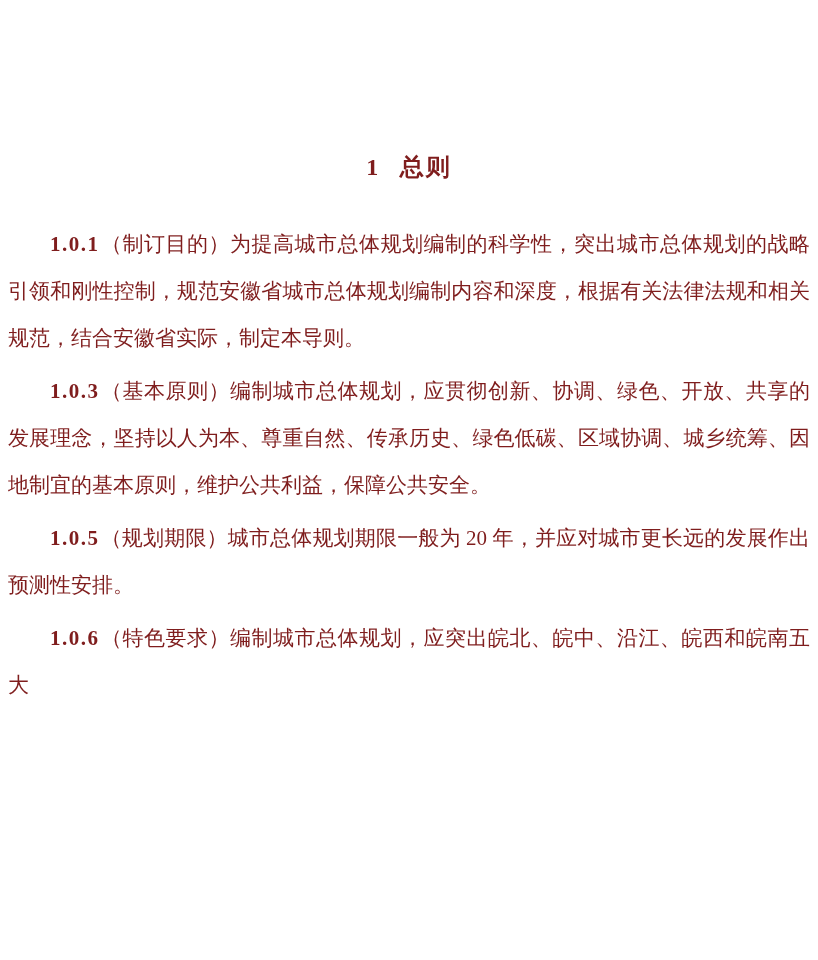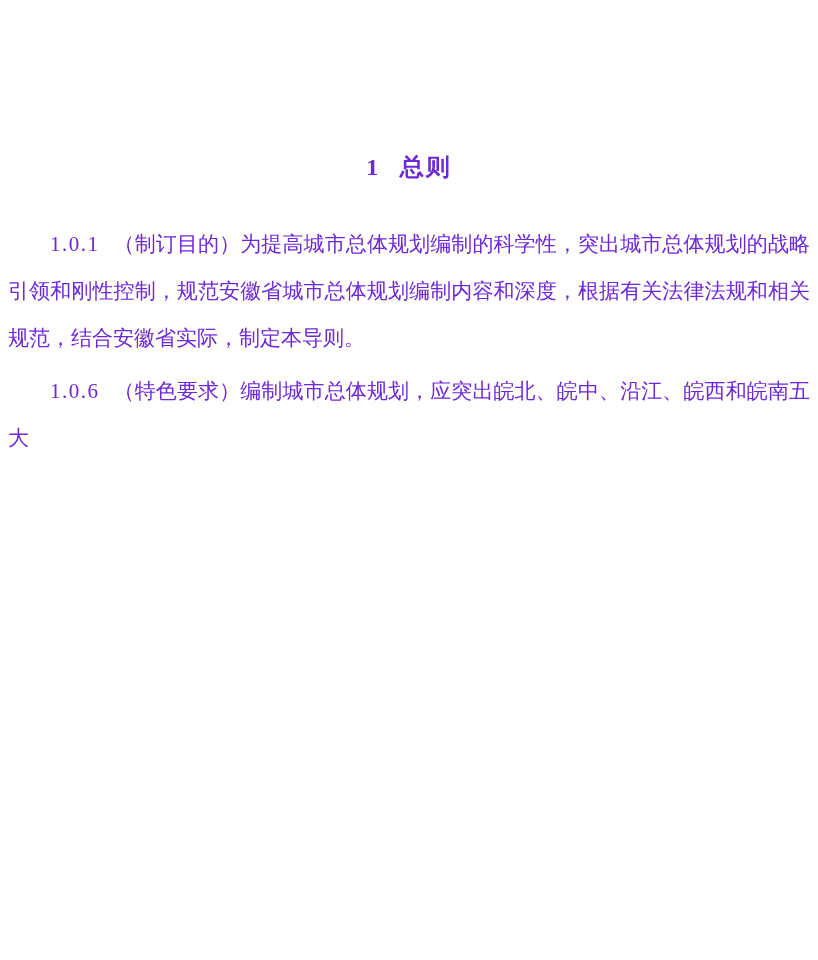--- a/index.html
+++ b/index.html
@@ -11,21 +11,21 @@
     height: 960px;
     background: #ffffff;
     overflow: hidden;
   }
   .page {
     box-sizing: border-box;
     width: 818px;
     height: 960px;
     padding: 150px 8px 0 8px;
     background: #ffffff;
-    color: #6d28d9;
+    color: #7f1d1d;
     font-family: "Liberation Serif", "DejaVu Serif", serif;
   }
   .chapter-title {
     margin: 0 0 37px 0;
     font-size: 24px;
     line-height: 34px;
     font-weight: bold;
     text-align: center;
     letter-spacing: 2px;
   }
@@ -34,39 +34,45 @@
     letter-spacing: 0;
   }
   .clause {
     margin: 0 0 6px 0;
     font-size: 21px;
     line-height: 47px;
     text-align: justify;
     text-indent: 42px;
   }
   .clause .clause-num {
-    font-weight: normal;
+    font-weight: bold;
     letter-spacing: 1.5px;
-    margin-right: 14px;
+    margin-right: 1px;
   }
 </style>
 </head>
 <body>
 
 <div class="page">
 
   <h1 class="chapter-title">
     <span class="chapter-num">1</span><span>总则</span>
   </h1>
 
   <p class="clause">
     <span class="clause-num">1.0.1</span><span>（制订目的）为提高城市总体规划编制的科学性，突出城市总体规划的战略引领和刚性控制，规范安徽省城市总体规划编制内容和深度，根据有关法律法规和相关规范，结合安徽省实际，制定本导则。</span>
   </p>
 
 
+  <p class="clause">
+    <span class="clause-num">1.0.3</span><span>（基本原则）编制城市总体规划，应贯彻创新、协调、绿色、开放、共享的发展理念，坚持以人为本、尊重自然、传承历史、绿色低碳、区域协调、城乡统筹、因地制宜的基本原则，维护公共利益，保障公共安全。</span>
+  </p>
 
 
+  <p class="clause">
+    <span class="clause-num">1.0.5</span><span>（规划期限）城市总体规划期限一般为 20 年，并应对城市更长远的发展作出预测性安排。</span>
+  </p>
 
   <p class="clause">
     <span class="clause-num">1.0.6</span><span>（特色要求）编制城市总体规划，应突出皖北、皖中、沿江、皖西和皖南五大</span>
   </p>
 
 </div>
 
 </body></html>

